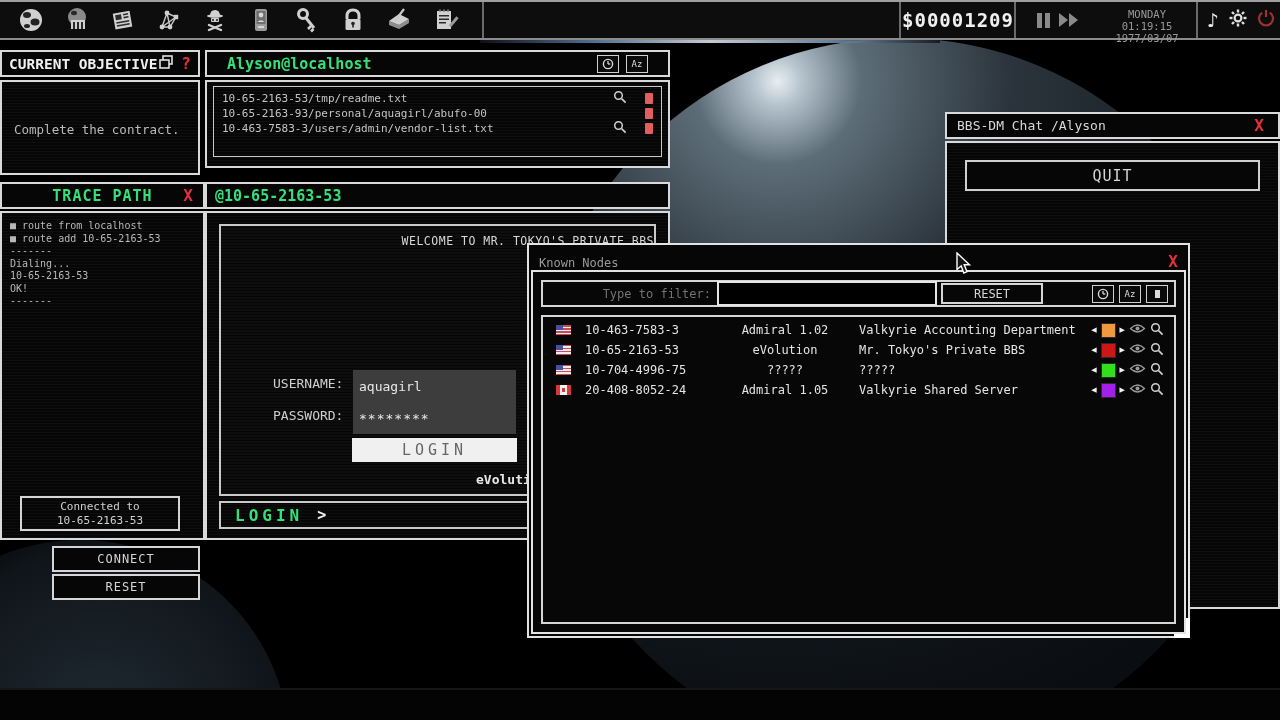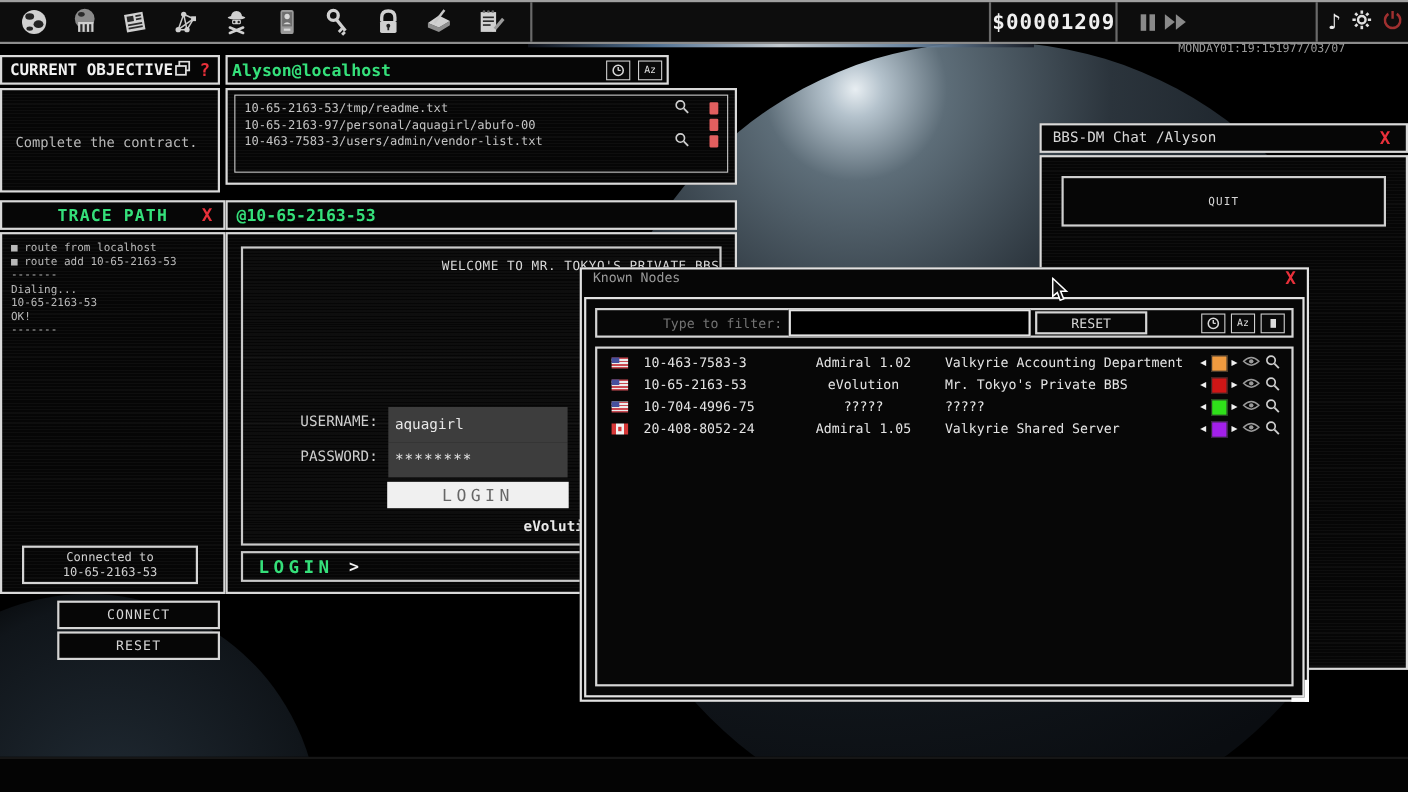--- a/index.html
+++ b/index.html
@@ -19,40 +19,40 @@
   .nav-icons{position:absolute;left:14px;top:0;height:36px;display:flex;align-items:center;gap:13px;}
   .nav-btn{width:33px;height:33px;display:flex;align-items:center;justify-content:center;}
   .sep{position:absolute;top:0;width:2px;height:36px;background:#6a6a6a;}
   .money{position:absolute;left:903px;top:0;width:110px;height:36px;display:flex;align-items:center;justify-content:center;
          color:#f0f0f0;font-size:19px;font-weight:bold;letter-spacing:1px;}
   .playback{position:absolute;left:1020px;top:0;width:74px;height:36px;display:flex;align-items:center;justify-content:center;gap:9px;}
   .pause{display:flex;gap:3px;}
   .pause span{display:block;width:5px;height:15px;background:#8a8a8a;}
   .ff{display:flex;gap:1px;}
   .ff i{display:block;width:0;height:0;border-top:7px solid transparent;border-bottom:7px solid transparent;border-left:9px solid #8a8a8a;}
-  .clockblk{position:absolute;left:1098px;top:0;width:98px;height:48px;display:flex;flex-direction:row;
-            align-items:flex-end;justify-content:center;color:#9a9a9a;font-size:10.5px;line-height:12px;}
+  .clockblk{position:absolute;left:1098px;top:0;width:98px;height:48px;display:flex;flex-direction:column;
+            align-items:center;justify-content:center;color:#9a9a9a;font-size:10.5px;line-height:12px;}
   .sysicons{position:absolute;left:1202px;top:0;width:78px;height:36px;display:flex;align-items:center;justify-content:space-around;}
   .music{color:#ececec;font-size:19px;font-family:"DejaVu Sans",sans-serif;}
   
   .box{position:absolute;background:#060606;border:2px solid #d9d9d9;box-sizing:border-box;z-index:2;}
   .scan{background-image:repeating-linear-gradient(180deg, rgba(255,255,255,.03) 0 1px, rgba(0,0,0,0) 1px 3px);}
   .ttl{display:flex;align-items:center;}
   .green{color:#35e07a;}
   .xbtn{color:#e8303a;font-weight:bold;font-size:16px;line-height:16px;}
   .minibtn{width:20px;height:16px;border:1px solid #cfcfcf;display:flex;align-items:center;justify-content:center;
            color:#dcdcdc;font-size:9px;background:#0a0a0a;}
   
   .obj-ttl{left:0;top:50px;width:200px;height:27px;padding:0 7px;}
   .obj-ttl .t{font-size:14.5px;font-weight:bold;color:#f0f0f0;}
   .obj-ico{margin-left:auto;display:flex;align-items:center;gap:7px;}
   .qmark{color:#e8303a;font-weight:bold;font-size:16px;}
   .obj-body{left:0;top:80px;width:200px;height:95px;color:#b9b9b9;font-size:12.5px;padding:40px 12px 0 12px;}
   
-  .fm-ttl{left:205px;top:50px;width:403px;height:27px;padding:0 4px;}
+  .fm-ttl{left:205px;top:50px;width:465px;height:27px;padding:0 20px;}
   .fm-ttl .t{font-size:15px;font-weight:bold;}
   .fm-body{left:205px;top:80px;width:465px;height:88px;}
   .file-list{margin:4px 6px;border:1px solid #c9c9c9;height:71px;padding:4px 8px;box-sizing:border-box;}
   .file-row{display:flex;align-items:center;height:15px;font-size:11px;color:#c4c4c4;}
   .file-row .row-icons{margin-left:auto;display:flex;align-items:center;gap:18px;width:52px;justify-content:flex-end;}
   .trash{width:8px;height:11px;background:#e25f5f;border-radius:1px;}
   
   .tr-ttl{left:0;top:182px;width:205px;height:27px;justify-content:center;position:absolute;}
   .tr-ttl .t{font-size:15px;font-weight:bold;letter-spacing:1px;}
   .tr-ttl .xbtn{position:absolute;right:10px;top:4px;}
@@ -75,25 +75,25 @@
   .brand{position:absolute;left:255px;top:246px;font-size:13px;font-weight:bold;color:#e8e8e8;}
   .cmdbar{position:absolute;left:12px;right:12px;bottom:9px;height:28px;border:2px solid #c9c9c9;
           display:flex;align-items:center;padding-left:14px;box-sizing:border-box;}
   .cmdbar .cmd{font-size:16px;font-weight:bold;letter-spacing:4px;}
   .cmdbar .arr{color:#f0f0f0;font-size:15px;font-weight:bold;margin-left:14px;}
   
   .chat-ttl{left:945px;top:112px;width:335px;height:27px;padding:0 10px;}
   .chat-ttl .t{font-size:13px;color:#d8d8d8;}
   .chat-ttl .xbtn{margin-left:auto;margin-right:4px;}
   .chat-body{left:945px;top:141px;width:335px;height:468px;}
-  .quit-btn{display:block;margin:17px 18px;width:calc(100% - 36px);height:46px;background:#060606;
-            border:2px solid #cfcfcf;color:#d5d5d5;font-family:inherit;font-size:10px;letter-spacing:1px;}
+  .quit-btn{display:block;margin:17px 18px;width:calc(100% - 36px);height:31px;background:#060606;
+            border:2px solid #cfcfcf;color:#d5d5d5;font-family:inherit;font-size:15px;letter-spacing:1px;}
   
   .nodes{left:527px;top:243px;width:663px;height:395px;z-index:5;border:2px solid #e2e2e2;}
-  .nodes-ttl{height:25px;display:flex;align-items:flex-start;padding:0 10px;}
+  .nodes-ttl{height:25px;display:flex;align-items:flex-end;padding:0 10px;}
   .nodes-ttl .t{font-size:12px;color:#9a9a9a;}
   .nodes-ttl .xbtn{margin-left:auto;}
   .nodes-body{position:absolute;left:2px;right:2px;top:25px;bottom:2px;border:2px solid #e2e2e2;
               display:flex;flex-direction:column;padding:8px;box-sizing:border-box;gap:8px;background:#070707;}
   .filter-box{border:2px solid #d5d5d5;height:27px;flex:none;display:flex;align-items:center;box-sizing:border-box;}
   .filter-lbl{width:168px;text-align:right;font-size:12px;color:#737373;}
   .filter-in{margin-left:6px;width:212px;height:19px;background:#000;border:2px solid #e5e5e5;color:#fff;
              font-family:inherit;font-size:12px;}
   .filter-reset{margin-left:4px;width:102px;height:21px;background:#070707;border:2px solid #d5d5d5;
                 color:#d5d5d5;font-family:inherit;font-size:12px;}
@@ -302,21 +302,21 @@
           <span>10-65-2163-53/tmp/readme.txt</span>
           <span class="row-icons">
             <span><svg width="14" height="14" viewBox="0 0 14 14">
                 <circle cx="5.5" cy="5.5" r="3.8" fill="none" stroke="#cfcfcf" stroke-width="1.5"></circle>
                 <line x1="8.6" y1="8.6" x2="12.6" y2="12.6" stroke="#cfcfcf" stroke-width="1.7"></line>
               </svg></span>
             <span class="trash"></span>
           </span>
         </div>
         <div class="file-row">
-          <span>10-65-2163-97/personal/aquagirl/abufo-00</span>
+          <span>10-65-2163-93/personal/aquagirl/abufo-00</span>
           <span class="row-icons">
             <span class="trash"></span>
           </span>
         </div>
         <div class="file-row">
           <span>10-463-7583-3/users/admin/vendor-list.txt</span>
           <span class="row-icons">
             <span><svg width="14" height="14" viewBox="0 0 14 14">
                 <circle cx="5.5" cy="5.5" r="3.8" fill="none" stroke="#cfcfcf" stroke-width="1.5"></circle>
                 <line x1="8.6" y1="8.6" x2="12.6" y2="12.6" stroke="#cfcfcf" stroke-width="1.7"></line>

